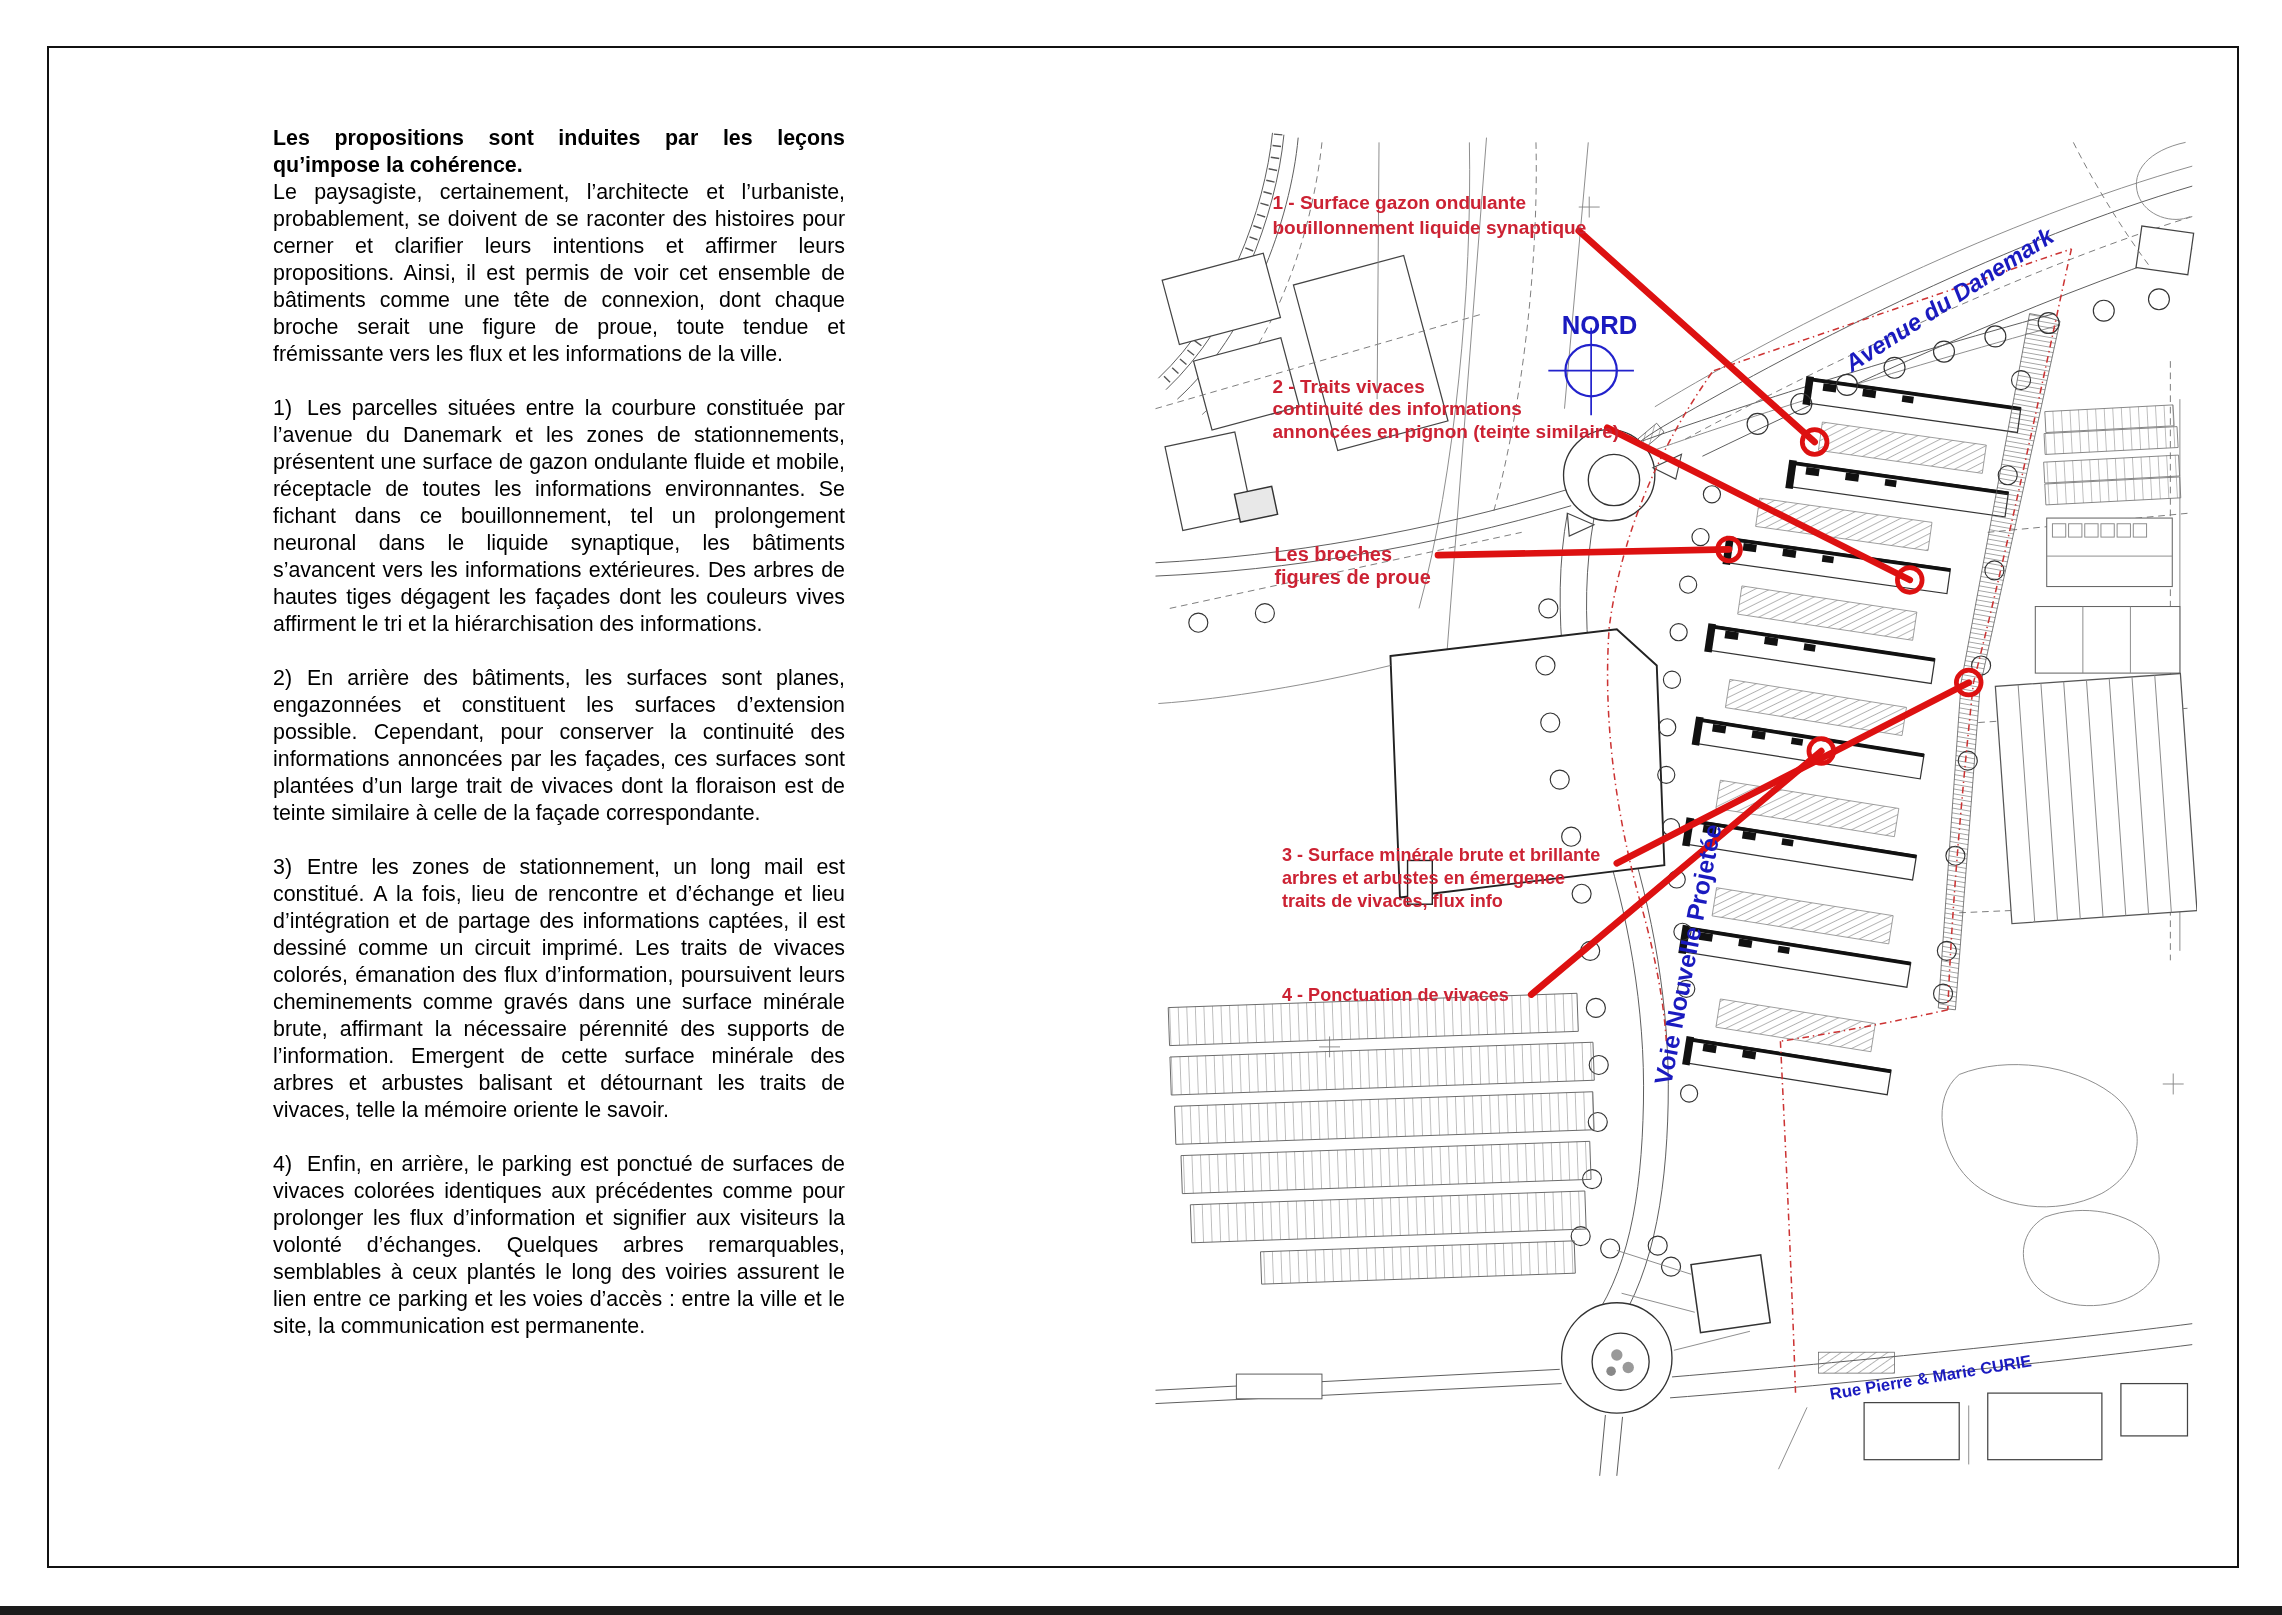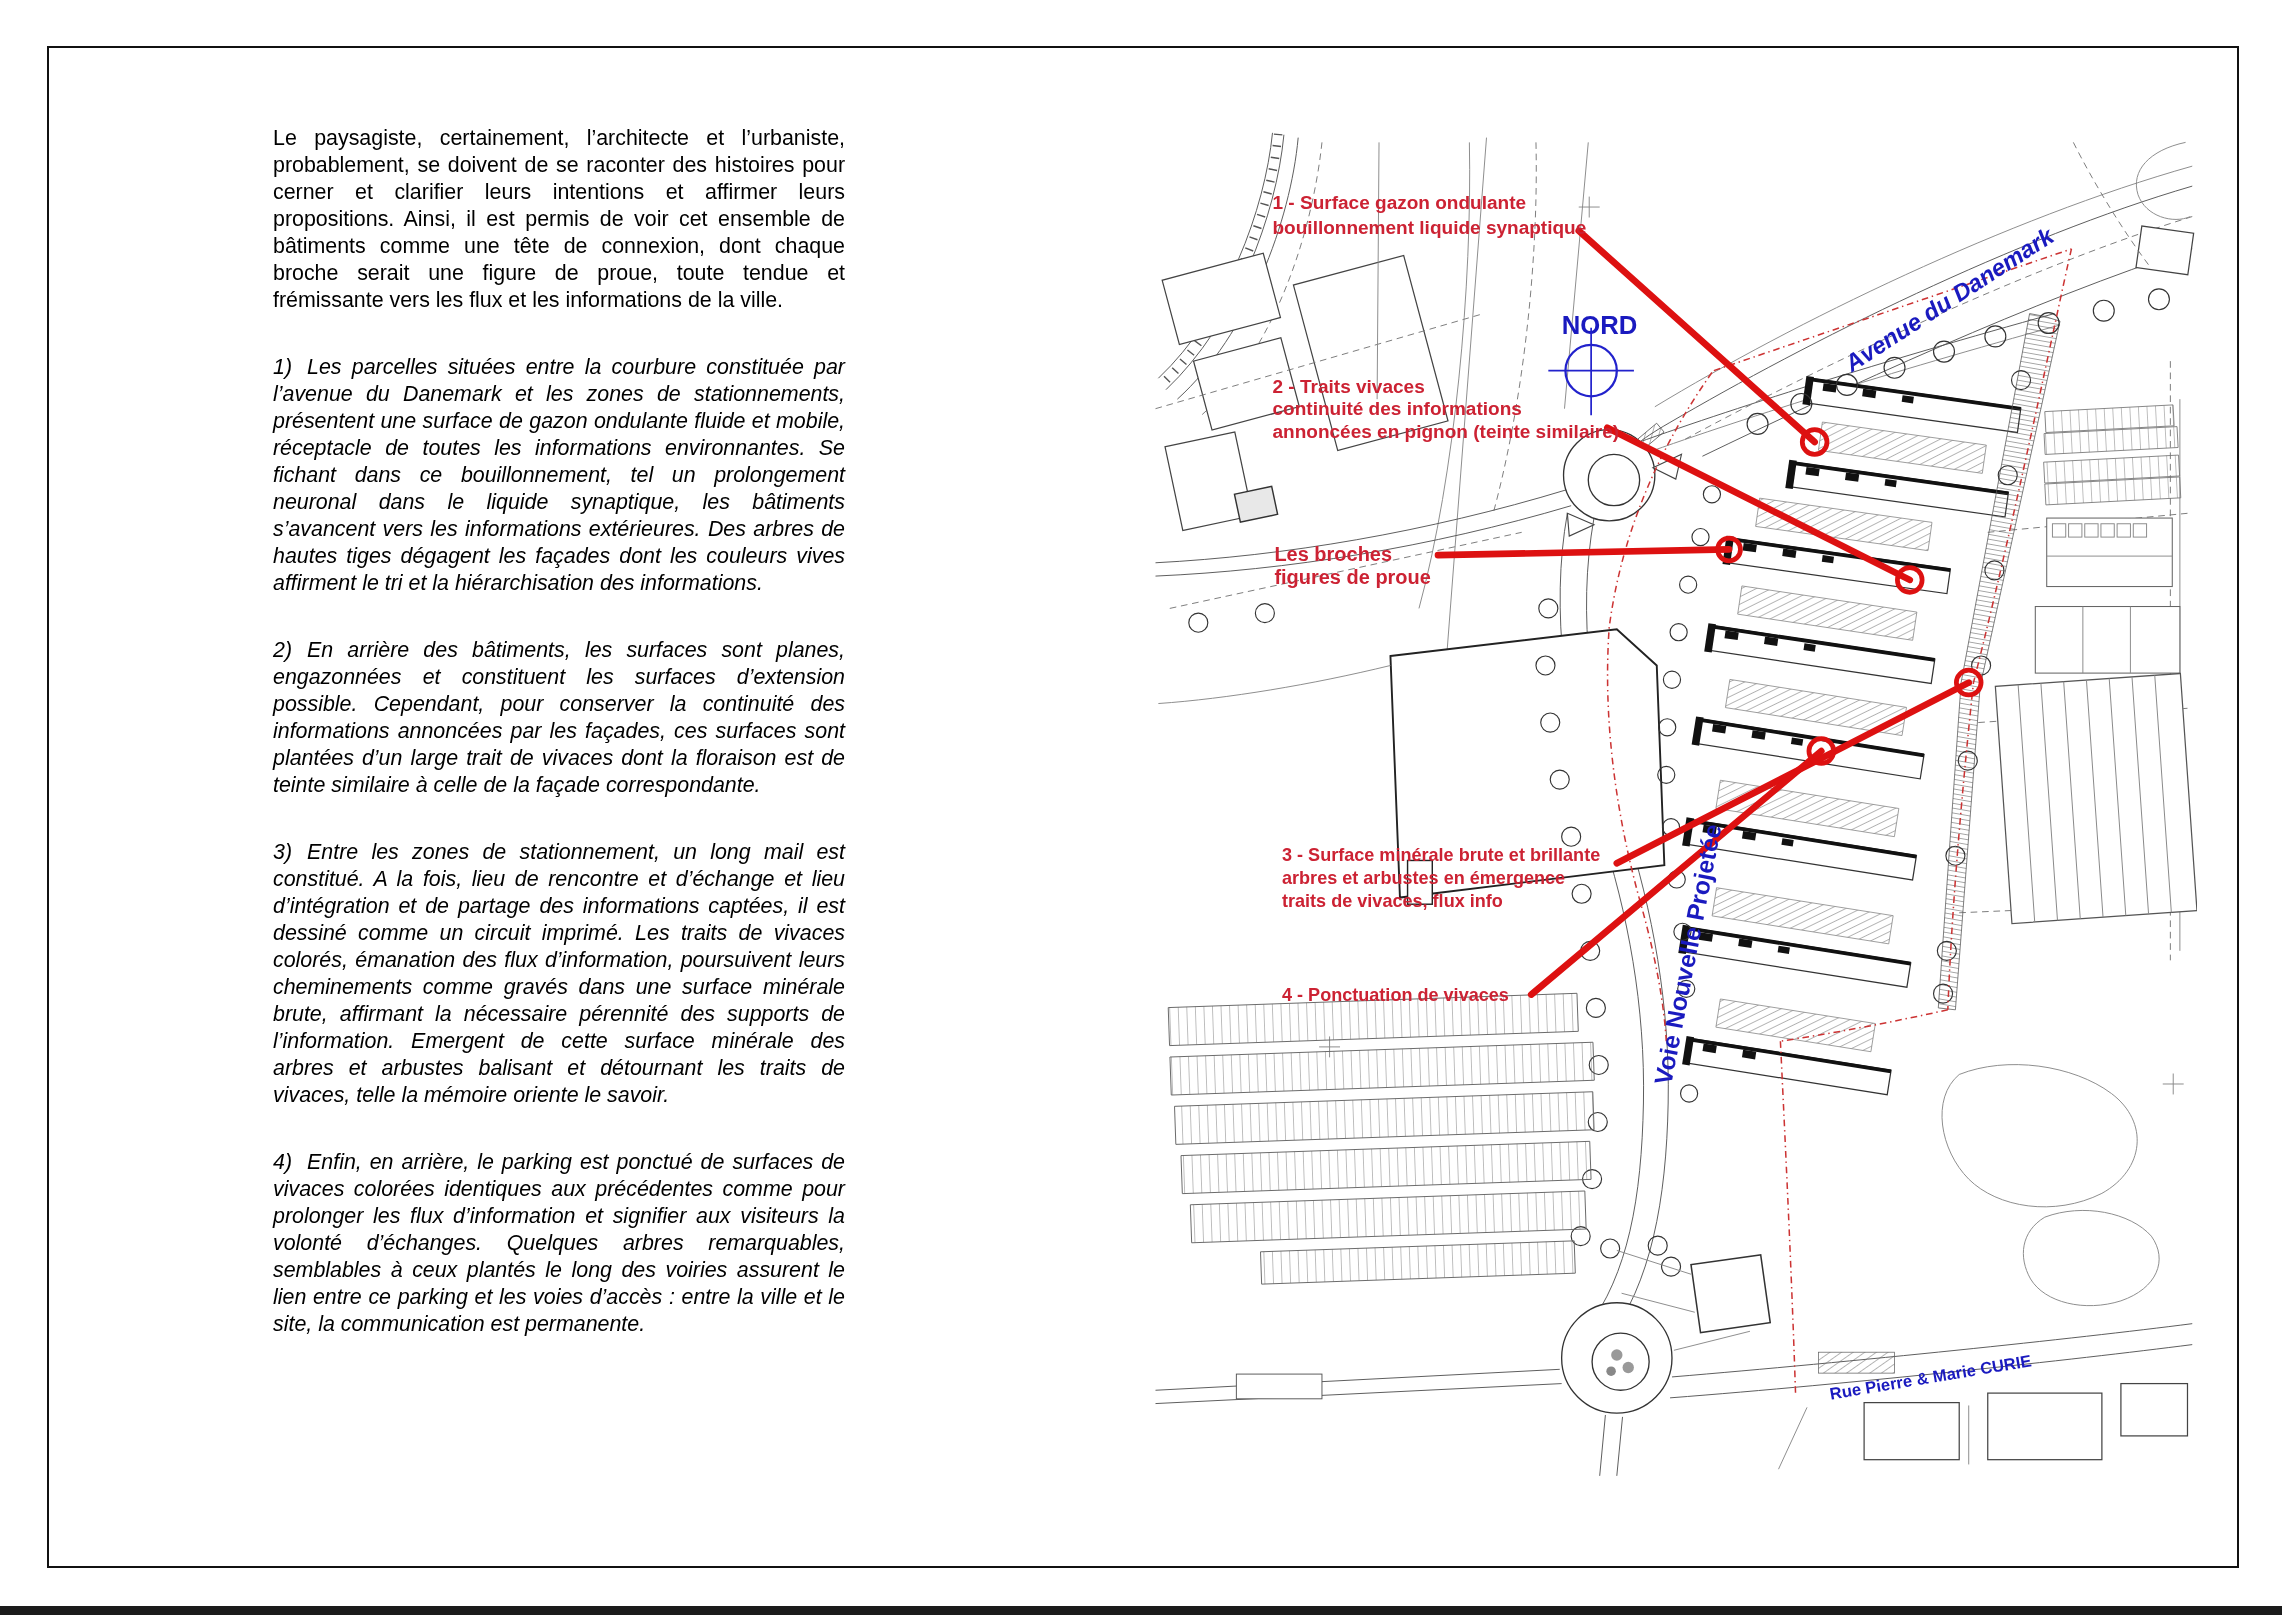--- a/index.html
+++ b/index.html
@@ -4,21 +4,21 @@
 <style>
   html,body{margin:0;padding:0;background:#fff;}
   body{width:2283px;height:1616px;position:relative;overflow:hidden;
        font-family:"Liberation Sans",sans-serif;}
   .page-frame{position:absolute;left:47px;top:46px;width:2188px;height:1518px;
        border:2.9px solid #111;background:#fff;}
   .bottom-bar{position:absolute;left:0;top:1606px;width:2283px;height:9.5px;background:#1b1b1b;}
   .doc-col{position:absolute;left:273px;top:125px;width:572px;
        font-size:21.4px;line-height:27px;color:#000;text-align:justify;}
   .doc-col p{margin:0;}
-  .doc-col p.spaced{margin-top:40px;font-style:italic;}
+  .doc-col p.spaced{margin-top:27px;}
   .doc-col .head{font-weight:bold;}
   .pnum{display:inline-block;margin-right:15px;}
   .map-wrap{position:absolute;left:1146px;top:126px;width:1051px;height:1351px;}
   svg text{font-family:"Liberation Sans",sans-serif;}
   .redlab{font-weight:bold;fill:#cc2233;}
   .bluelab{font-weight:bold;fill:#1a1abf;}
   .thin{stroke:#555;fill:none;stroke-width:1;}
   .thing{stroke:#888;fill:none;stroke-width:1;}
   .dash{stroke:#777;fill:none;stroke-width:1;stroke-dasharray:7 5;}
   .bld{fill:#fff;stroke:#444;stroke-width:1.3;}
@@ -26,20 +26,21 @@
   .leader{stroke:#dd1111;stroke-width:7;fill:none;stroke-linecap:round;}
   .leadcirc{stroke:#dd1111;stroke-width:5;fill:none;}
   .tree{fill:none;stroke:#333;stroke-width:1.2;}
 </style>
 </head>
 <body>
 
 <div class="page-frame"></div>
 
 <div class="doc-col">
+  <p class="head">Les propositions sont induites par les leçons qu’impose la cohérence.</p>
   <p>Le paysagiste, certainement, l’architecte et l’urbaniste, probablement, se doivent de se raconter des histoires pour cerner et clarifier leurs intentions et affirmer leurs propositions. Ainsi, il est permis de voir cet ensemble de bâtiments comme une tête de connexion, dont chaque broche serait une figure de proue, toute tendue et frémissante vers les flux et les informations de la ville.</p>
   <p class="spaced"><span class="pnum">1)</span><span>Les parcelles situées entre la courbure constituée par l’avenue du Danemark et les zones de stationnements, présentent une surface de gazon ondulante fluide et mobile, réceptacle de toutes les informations environnantes. Se fichant dans ce bouillonnement, tel un prolongement neuronal dans le liquide synaptique, les bâtiments s’avancent vers les informations extérieures. Des arbres de hautes tiges dégagent les façades dont les couleurs vives affirment le tri et la hiérarchisation des informations.</span></p>
   <p class="spaced"><span class="pnum">2)</span><span>En arrière des bâtiments, les surfaces sont planes, engazonnées et constituent les surfaces d’extension possible. Cependant, pour conserver la continuité des informations annoncées par les façades, ces surfaces sont plantées d’un large trait de vivaces dont la floraison est de teinte similaire à celle de la façade correspondante.</span></p>
   <p class="spaced"><span class="pnum">3)</span><span>Entre les zones de stationnement, un long mail est constitué. A la fois, lieu de rencontre et d’échange et lieu d’intégration et de partage des informations captées, il est dessiné comme un circuit imprimé. Les traits de vivaces colorés, émanation des flux d’information, poursuivent leurs cheminements comme gravés dans une surface minérale brute, affirmant la nécessaire pérennité des supports de l’information. Emergent de cette surface minérale des arbres et arbustes balisant et détournant les traits de vivaces, telle la mémoire oriente le savoir.</span></p>
   <p class="spaced"><span class="pnum">4)</span><span>Enfin, en arrière, le parking est ponctué de surfaces de vivaces colorées identiques aux précédentes comme pour prolonger les flux d’information et signifier aux visiteurs la volonté d’échanges. Quelques arbres remarquables, semblables à ceux plantés le long des voiries assurent le lien entre ce parking et les voies d’accès : entre la ville et le site, la communication est permanente.</span></p>
 </div>
 
 <div class="map-wrap">
 <svg width="1051" height="1351" viewBox="1205 133 1105 1420" xmlns="http://www.w3.org/2000/svg">
   <defs>

